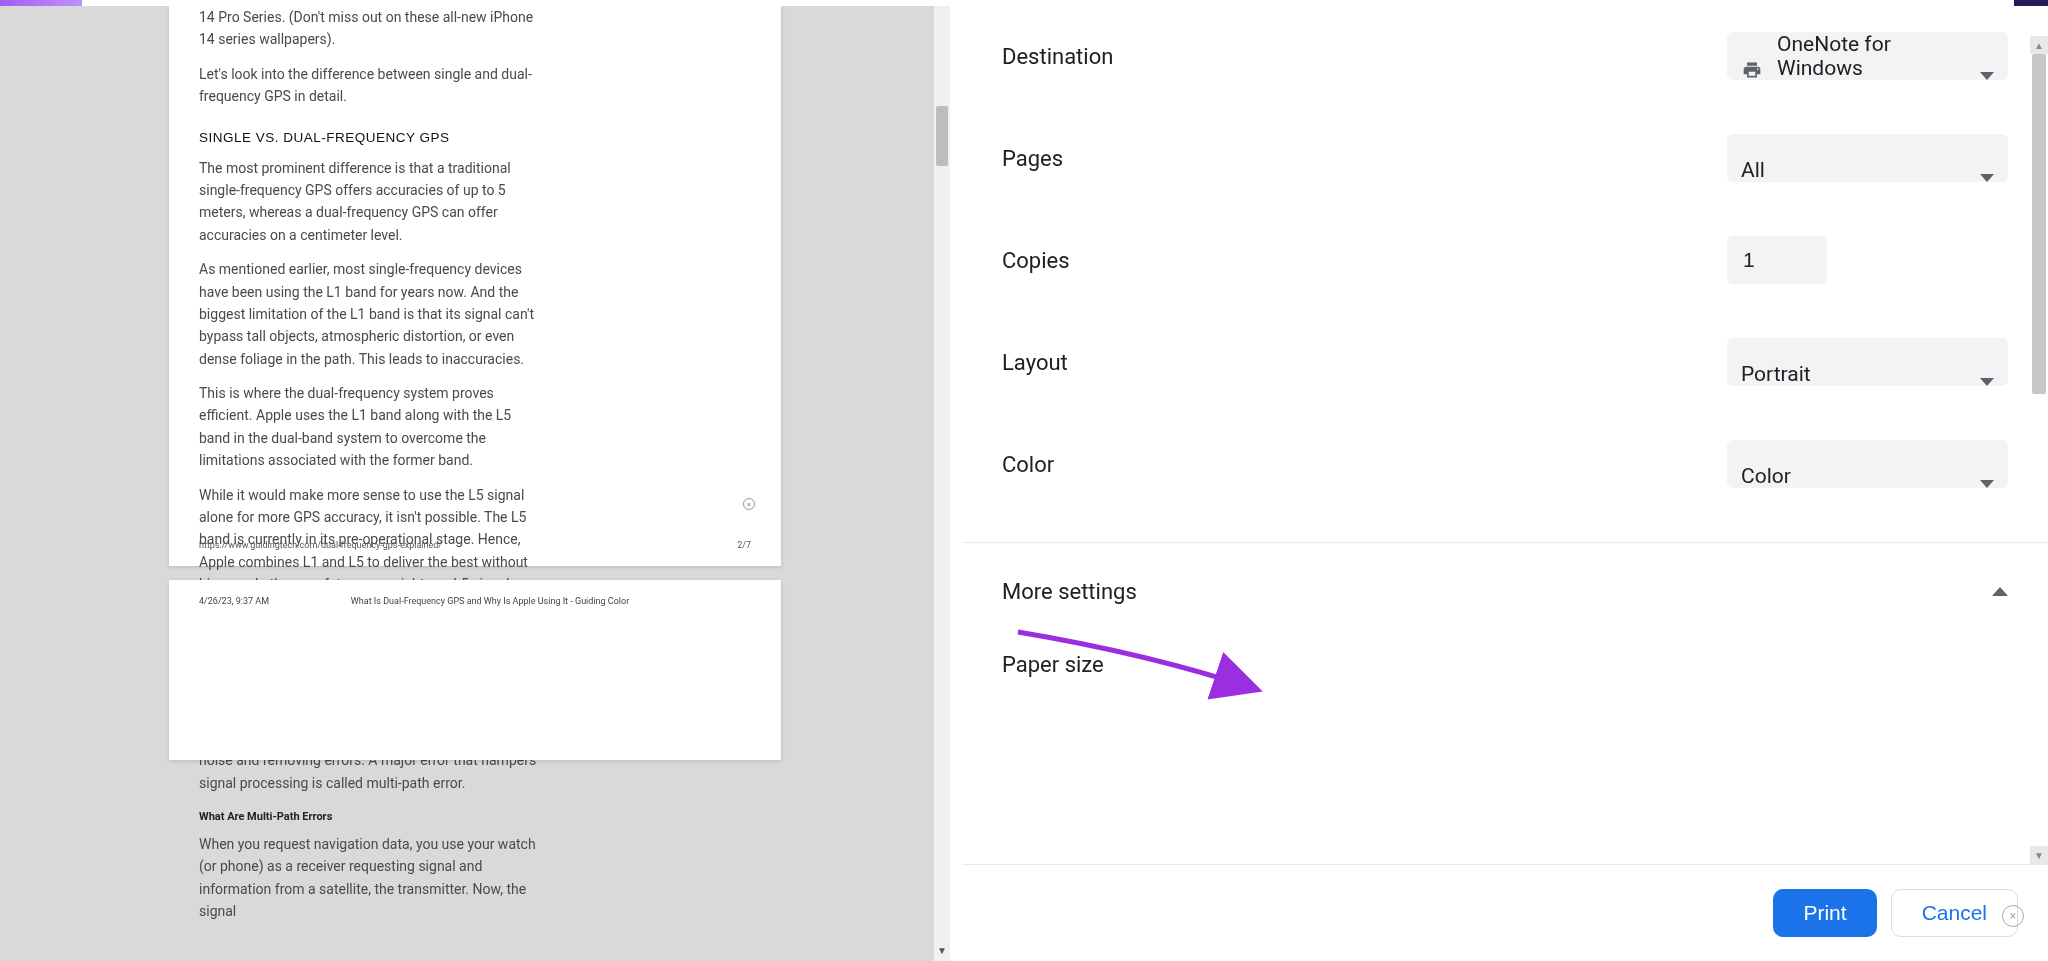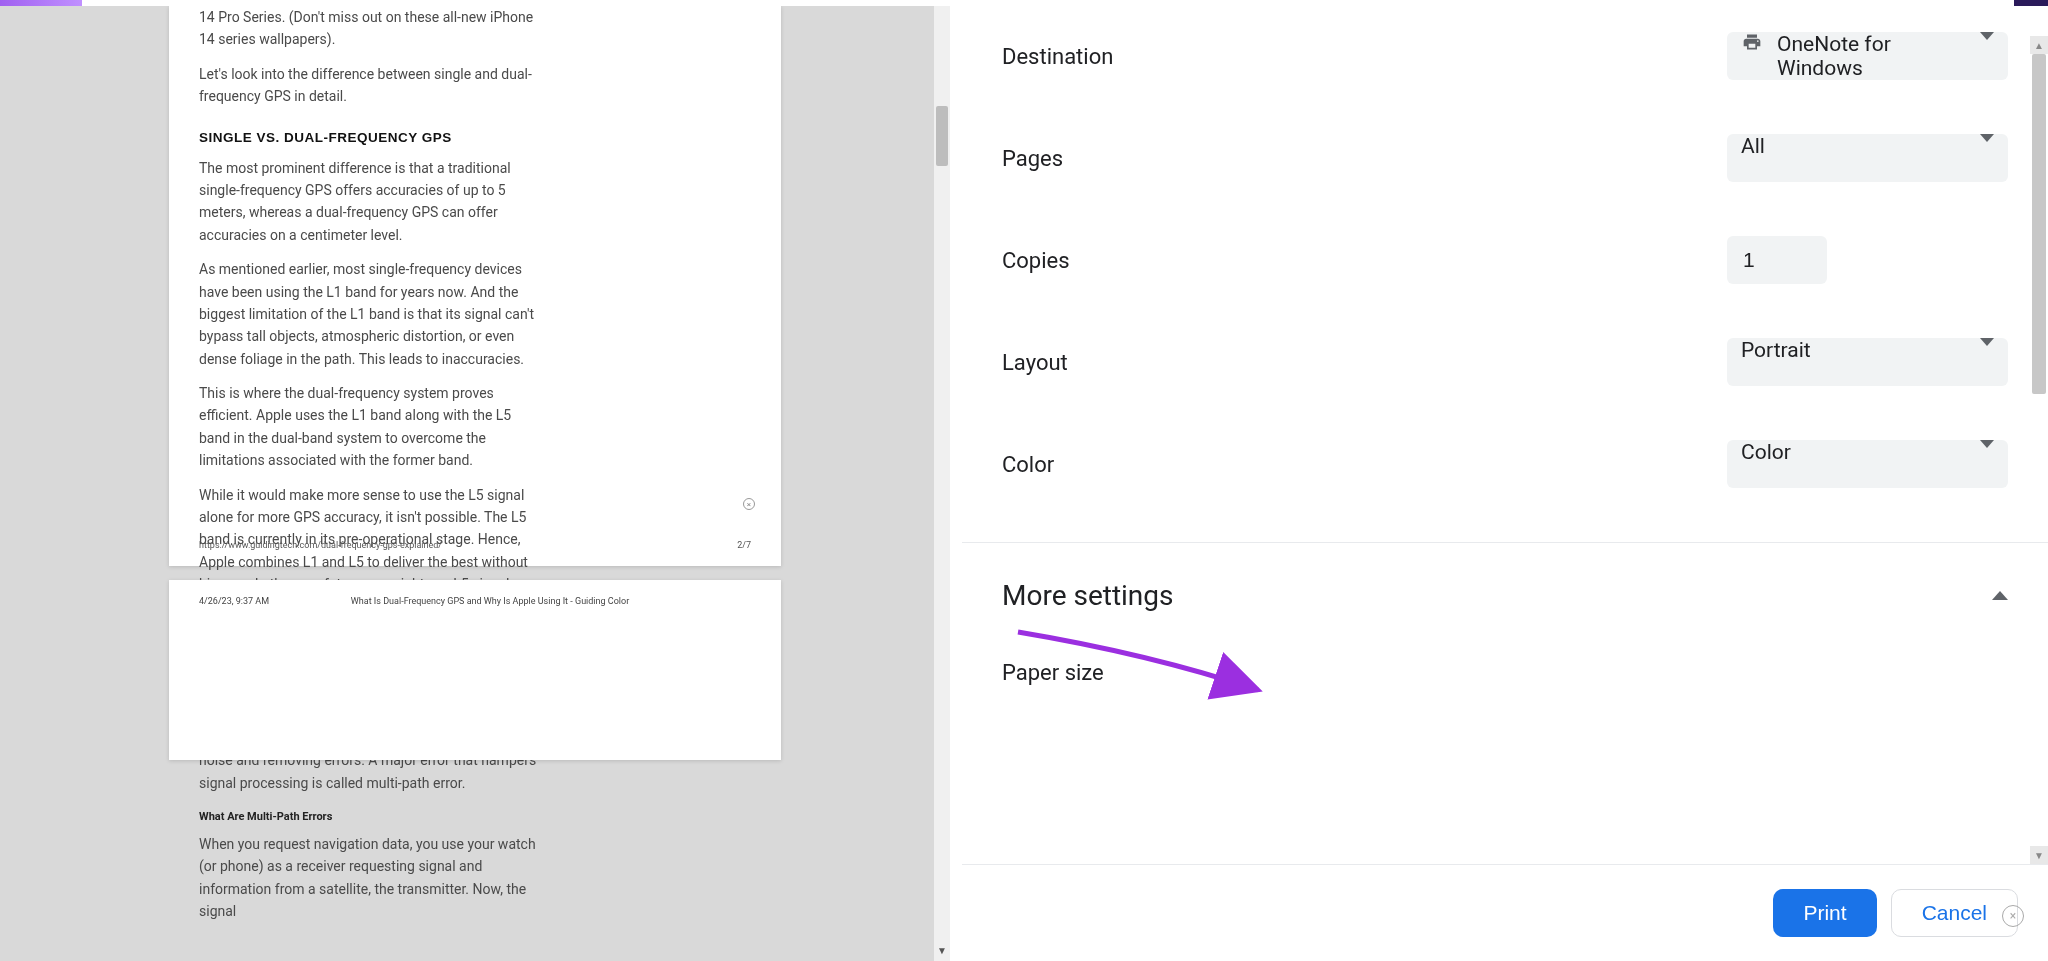--- a/index.html
+++ b/index.html
@@ -58,21 +58,21 @@
   float: left;
 }
 .page1 .side-col {
   width: 180px;
   float: right;
   padding-top: 26px;
 }
 .page1 p { line-height: 1.6; margin-bottom: 12px; color: #4a4a4a; font-size: 14px; }
 .page1 h2 {
   font-family: "Arial Black", Impact, sans-serif;
-  font-weight: 700;
+  font-weight: 400;
   font-size: 13.5px;
   letter-spacing: 0.5px;
   color: #111;
   margin: 22px 0 12px;
 }
 .page1 h3 {
   font-weight: 700;
   font-size: 11px;
   color: #222;
   margin: 16px 0 10px;
@@ -180,21 +180,21 @@
   font-size: 22px;
   color: #202124;
   font-weight: 400;
 }
 .dropdown {
   width: 281px;
   height: 48px;
   background: #f1f3f4;
   border-radius: 6px;
   display: flex;
-  align-items: flex-start;
+  align-items: flex-end;
   padding: 0 14px;
   cursor: pointer;
   gap: 14px;
   position: relative;
 }
 .dropdown-text {
   flex: 1;
   font-size: 21px;
   color: #202124;
 }
@@ -223,21 +223,21 @@
   margin: 0 -40px 36px;
 }
 .more-row {
   display: flex;
   align-items: center;
   justify-content: space-between;
   margin-bottom: 48px;
   cursor: pointer;
 }
 .more-label {
-  font-size: 28px;
+  font-size: 22px;
   color: #202124;
 }
 .chevron-up {
   width: 0; height: 0;
   border-left: 8px solid transparent;
   border-right: 8px solid transparent;
   border-bottom: 9px solid #5f6368;
 }
 
 .panel-sb {

